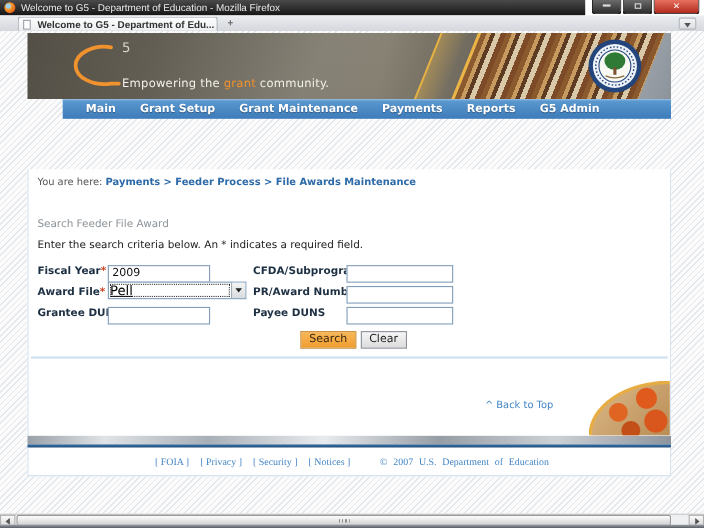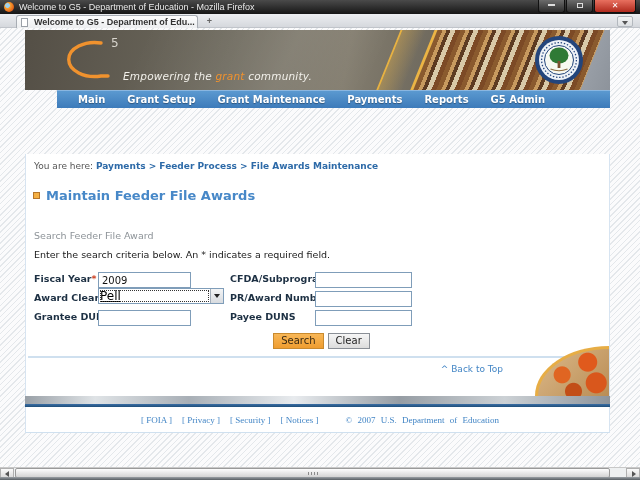--- a/index.html
+++ b/index.html
@@ -1,20 +1,20 @@
 <!DOCTYPE html>
 <html><head>
 <meta charset="utf-8">
 <style>
   * { margin:0; padding:0; box-sizing:border-box; }
   html,body { width:640px; height:480px; overflow:hidden; }
   body { font-family:"DejaVu Sans","Liberation Sans",sans-serif; background:#fff; position:relative; }
 
   
-  .titlebar { position:absolute; top:0; left:0; width:640px; height:14px;
+  .titlebar { position:absolute; top:0; left:0; width:532px; height:14px;
     background:linear-gradient(#4a4a4a,#161616); color:#eaeaea; font:9px "Liberation Sans",sans-serif;
     line-height:14px; padding-left:19px; white-space:nowrap; }
   .ff-icon { position:absolute; left:4px; top:2px; width:10px; height:10px; border-radius:50%;
     background:radial-gradient(circle at 35% 35%, #9ed2ee 0 22%, #f7a235 30%, #e05a12 75%, #8c2f07); }
   .win-controls { position:absolute; top:0; right:4px; display:flex; }
   .win-btn { height:13px; border:1px solid #111; border-top:none; border-radius:0 0 3px 3px;
     background:linear-gradient(#6b6b6b,#2d2d2d); color:#ddd; font-size:7px; line-height:11px;
     text-align:center; margin-left:1px; }
   .win-btn.min { width:27px; } .win-btn.max { width:27px; }
   .win-btn.close { width:42px; background:linear-gradient(#e8705f,#b02a1d); color:#fff; font-weight:bold; font-size:8px; }
@@ -50,21 +50,21 @@
   .chalkboard { position:absolute; right:0; top:0; width:150px; height:100%;
     background:linear-gradient(110deg,#7d838b,#a7adb5 60%,#8d939b); }
   .books { position:absolute; right:18px; top:-4px; width:170px; height:70px;
     transform:skewX(-22deg); border-left:3px solid #ecb444;
     background:repeating-linear-gradient(90deg,#8a5a2e 0 5px,#c79a5f 5px 9px,#5d3b22 9px 13px,#d9c9a8 13px 18px,#7c4a26 18px 23px); }
   .swoosh { position:absolute; right:196px; top:-4px; width:26px; height:70px;
     transform:skewX(-22deg); border-left:2px solid #e8b242;
     background:linear-gradient(90deg, rgba(236,180,66,.35), transparent); }
   .g-logo { position:absolute; left:26px; top:6px; }
   .g-sup { position:absolute; left:86px; top:6px; color:#d8d5cd; font-size:12px; }
-  .tagline { position:absolute; left:98px; top:40px; color:#f2f0ea; font-size:10.5px; letter-spacing:.2px;font-style:italic; }
+  .tagline { position:absolute; left:86px; top:40px; color:#f2f0ea; font-size:10.5px; letter-spacing:.2px; }
   .tagline .hl { color:#f0922e; }
   .seal { position:absolute; right:26px; top:5px; width:50px; height:50px; }
 
   
   .nav { height:18px; background:linear-gradient(#5b99d0,#3d7bba); border-top:1px solid #8ab6e0;
     display:flex; align-items:center; padding-left:10px;margin-left:32px; }
   .nav-item { color:#fff; font:bold 10px "DejaVu Sans",sans-serif; padding:0 11px;
     text-shadow:0 1px 1px rgba(0,0,0,.35); white-space:nowrap; }
 
   
@@ -191,35 +191,31 @@
       <span class="nav-item">Payments</span>
       <span class="nav-item">Reports</span>
       <span class="nav-item">G5 Admin</span>
     </div>
 
     <div class="content-main">
       <div class="breadcrumb">
         <span>You are here: </span><span class="crumb-link">Payments</span><span class="crumb-sep"> &gt; </span><span class="crumb-link">Feeder Process</span><span class="crumb-sep"> &gt; </span><span class="crumb-link">File Awards Maintenance</span>
       </div>
 
-      <div class="page-title-row">
-        <span class="title-bullet"></span>
-        <span class="page-title">Maintain Feeder File Awards</span>
-      </div>
 
       <div class="section-title">Search Feeder File Award</div>
       <div class="instructions">Enter the search criteria below. An * indicates a required field.</div>
 
       <div class="form-grid">
         <span class="f-label"><span>Fiscal Year</span><span class="req">*</span></span>
         <span><input class="t-input" type="text" value="2009" style=""></span>
         <span class="f-label"><span>CFDA/Subprogram</span><span class="req">*</span></span>
         <span><input class="t-input wide" type="text" value="" style=""></span>
 
-        <span class="f-label"><span>Award Clear</span><span class="req">*</span></span>
+        <span class="f-label"><span>Award File</span><span class="req">*</span></span>
         <span>
           <span class="sel" style="display:inline-block;">
             <span class="sel-text">Pell</span>
             <span class="sel-btn">
                 <span class="sel-arrow"></span>
               </span>
           </span>
         </span>
         <span class="f-label">PR/Award Number</span>
         <span><input class="t-input wide" type="text" value="" style=""></span>

